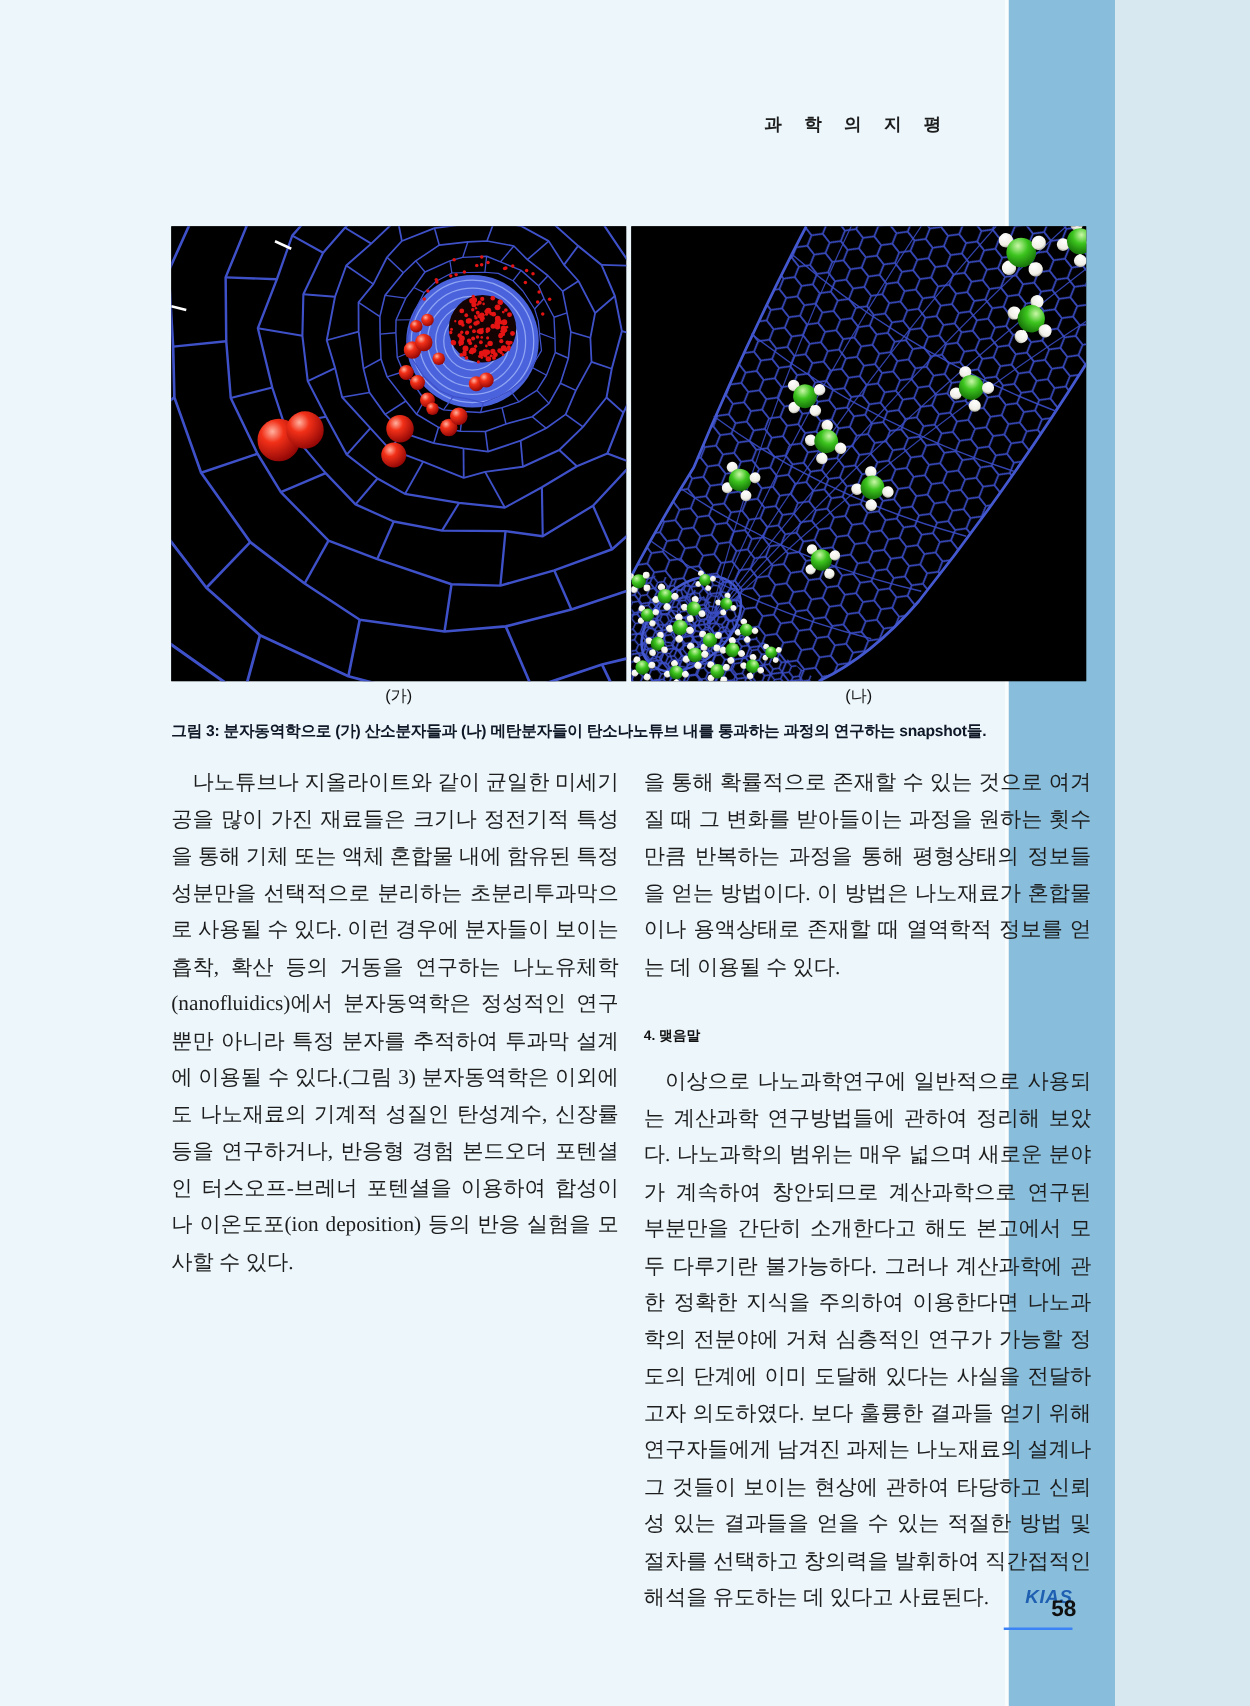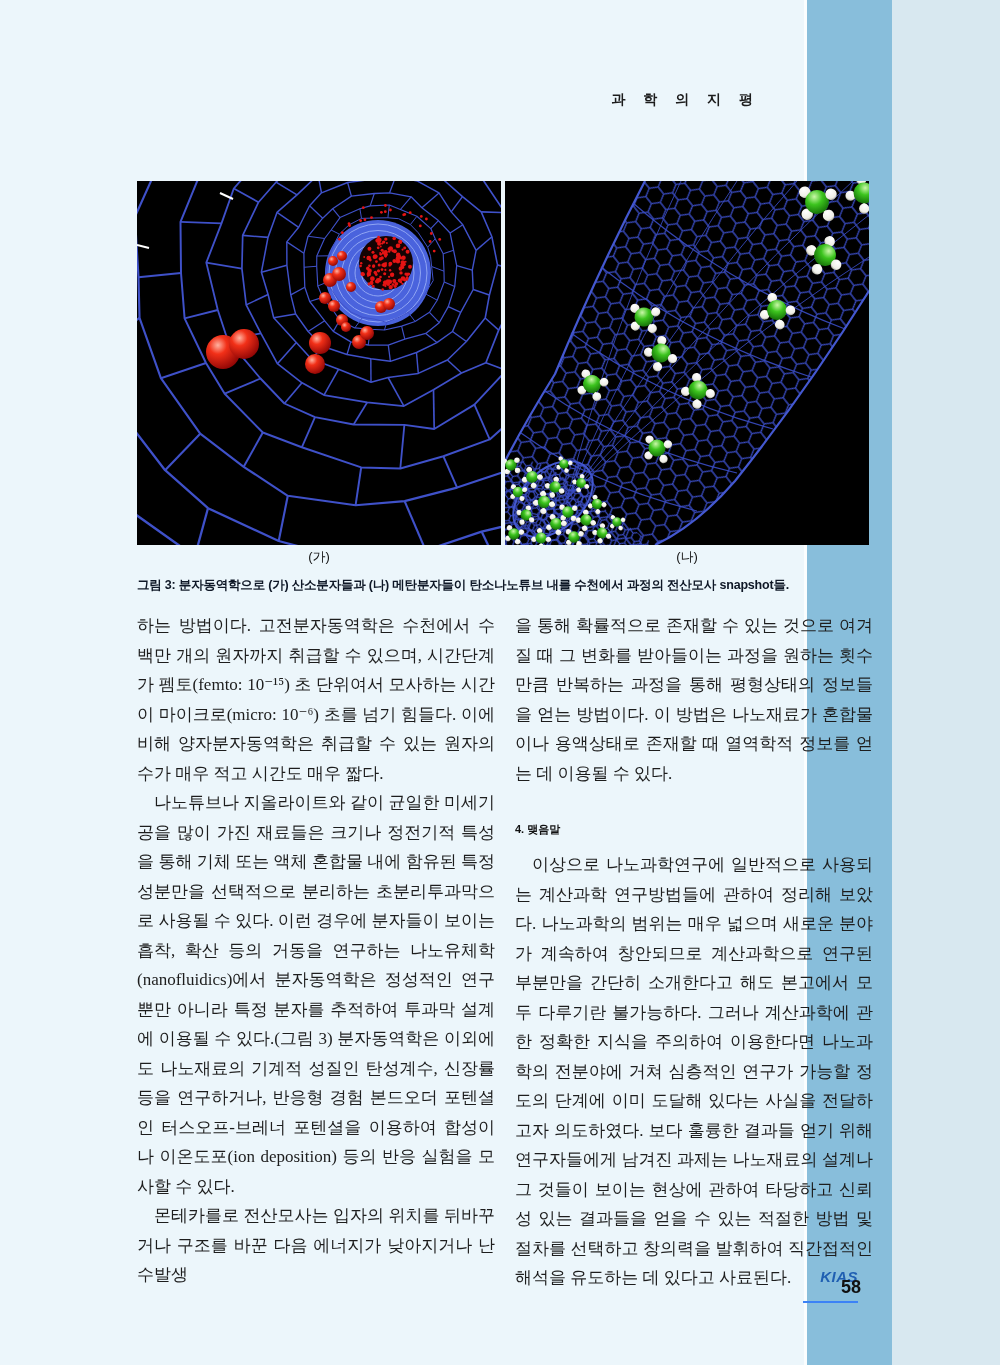--- a/index.html
+++ b/index.html
@@ -701,28 +701,26 @@
               <circle cx="11" cy="-8.8" r="5.06" fill="url(#gradH)"></circle>
               <circle cx="12.100000000000001" cy="9.9" r="5.06" fill="url(#gradH)"></circle>
             </g>
           </svg>
       </div>
     </div>
     <div class="panel-labels">
       <span>(가)</span>
       <span>(나)</span>
     </div>
-    <div class="figure-caption">그림 3: 분자동역학으로 (가) 산소분자들과 (나) 메탄분자들이 탄소나노튜브 내를 수천에서 과정의 전산모사 snapshot들.</div>
+    <div class="figure-caption">그림 3: 분자동역학으로 (가) 산소분자들과 (나) 메탄분자들이 탄소나노튜브 내를 통과하는 과정의 연구하는 snapshot들.</div>
   </div>
 
   <div class="columns">
     <div class="col" id="col-left">
-        <p class="body-para"><span>하는 방법이다. 고전분자동역학은 수천에서 수백만 개의 원자까지 취급할 수 있으며, 시간단계가 펨토(femto: 10⁻¹⁵) 초 단위여서 모사하는 시간이 마이크로(micro: 10⁻⁶) 초를 넘기 힘들다. 이에 비해 양자분자동역학은 취급할 수 있는 원자의 수가 매우 적고 시간도 매우 짧다.</span></p>
         <p class="body-para indent"><span>나노튜브나 지올라이트와 같이 균일한 미세기공을 많이 가진 재료들은 크기나 정전기적 특성을 통해 기체 또는 액체 혼합물 내에 함유된 특정 성분만을 선택적으로 분리하는 초분리투과막으로 사용될 수 있다. 이런 경우에 분자들이 보이는 흡착, 확산 등의 거동을 연구하는 나노유체학(nanofluidics)에서 분자동역학은 정성적인 연구뿐만 아니라 특정 분자를 추적하여 투과막 설계에 이용될 수 있다.(그림 3) 분자동역학은 이외에도 나노재료의 기계적 성질인 탄성계수, 신장률 등을 연구하거나, 반응형 경험 본드오더 포텐셜인 터스오프-브레너 포텐셜을 이용하여 합성이나 이온도포(ion deposition) 등의 반응 실험을 모사할 수 있다.</span></p>
-        <p class="body-para indent"><span>몬테카를로 전산모사는 입자의 위치를 뒤바꾸거나 구조를 바꾼 다음 에너지가 낮아지거나 난수발생</span></p>
       </div>
     <div class="col" id="col-right">
         <p class="body-para"><span>을 통해 확률적으로 존재할 수 있는 것으로 여겨질 때 그 변화를 받아들이는 과정을 원하는 횟수만큼 반복하는 과정을 통해 평형상태의 정보들을 얻는 방법이다. 이 방법은 나노재료가 혼합물이나 용액상태로 존재할 때 열역학적 정보를 얻는 데 이용될 수 있다.</span></p>
         <h3 class="col-heading"><span>4. 맺음말</span></h3>
         <p class="body-para indent"><span>이상으로 나노과학연구에 일반적으로 사용되는 계산과학 연구방법들에 관하여 정리해 보았다. 나노과학의 범위는 매우 넓으며 새로운 분야가 계속하여 창안되므로 계산과학으로 연구된 부분만을 간단히 소개한다고 해도 본고에서 모두 다루기란 불가능하다. 그러나 계산과학에 관한 정확한 지식을 주의하여 이용한다면 나노과학의 전분야에 거쳐 심층적인 연구가 가능할 정도의 단계에 이미 도달해 있다는 사실을 전달하고자 의도하였다. 보다 훌륭한 결과들 얻기 위해 연구자들에게 남겨진 과제는 나노재료의 설계나 그 것들이 보이는 현상에 관하여 타당하고 신뢰성 있는 결과들을 얻을 수 있는 적절한 방법 및 절차를 선택하고 창의력을 발휘하여 직간접적인 해석을 유도하는 데 있다고 사료된다.</span><span class="kias-logo">KIAS</span></p>
       </div>
   </div>
 
   <div class="page-number">58</div>
 </div>

